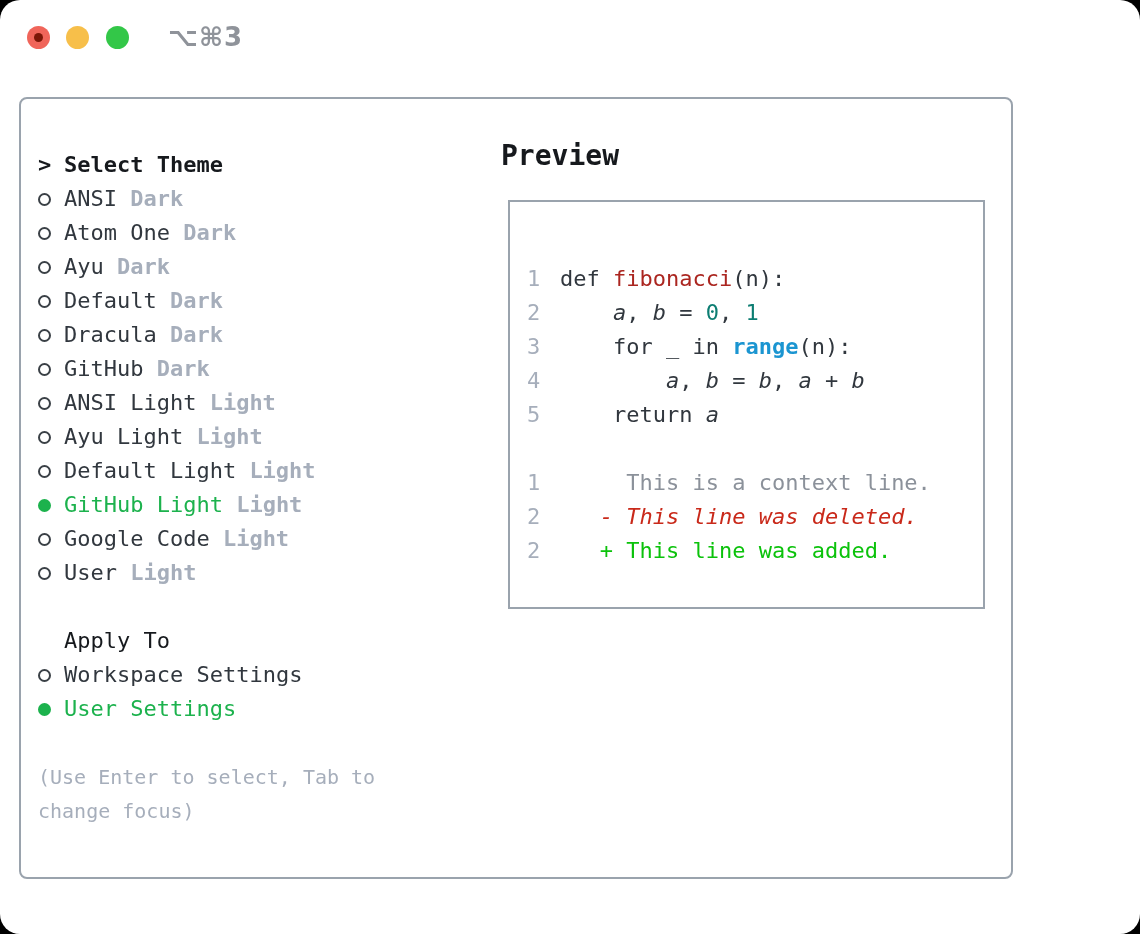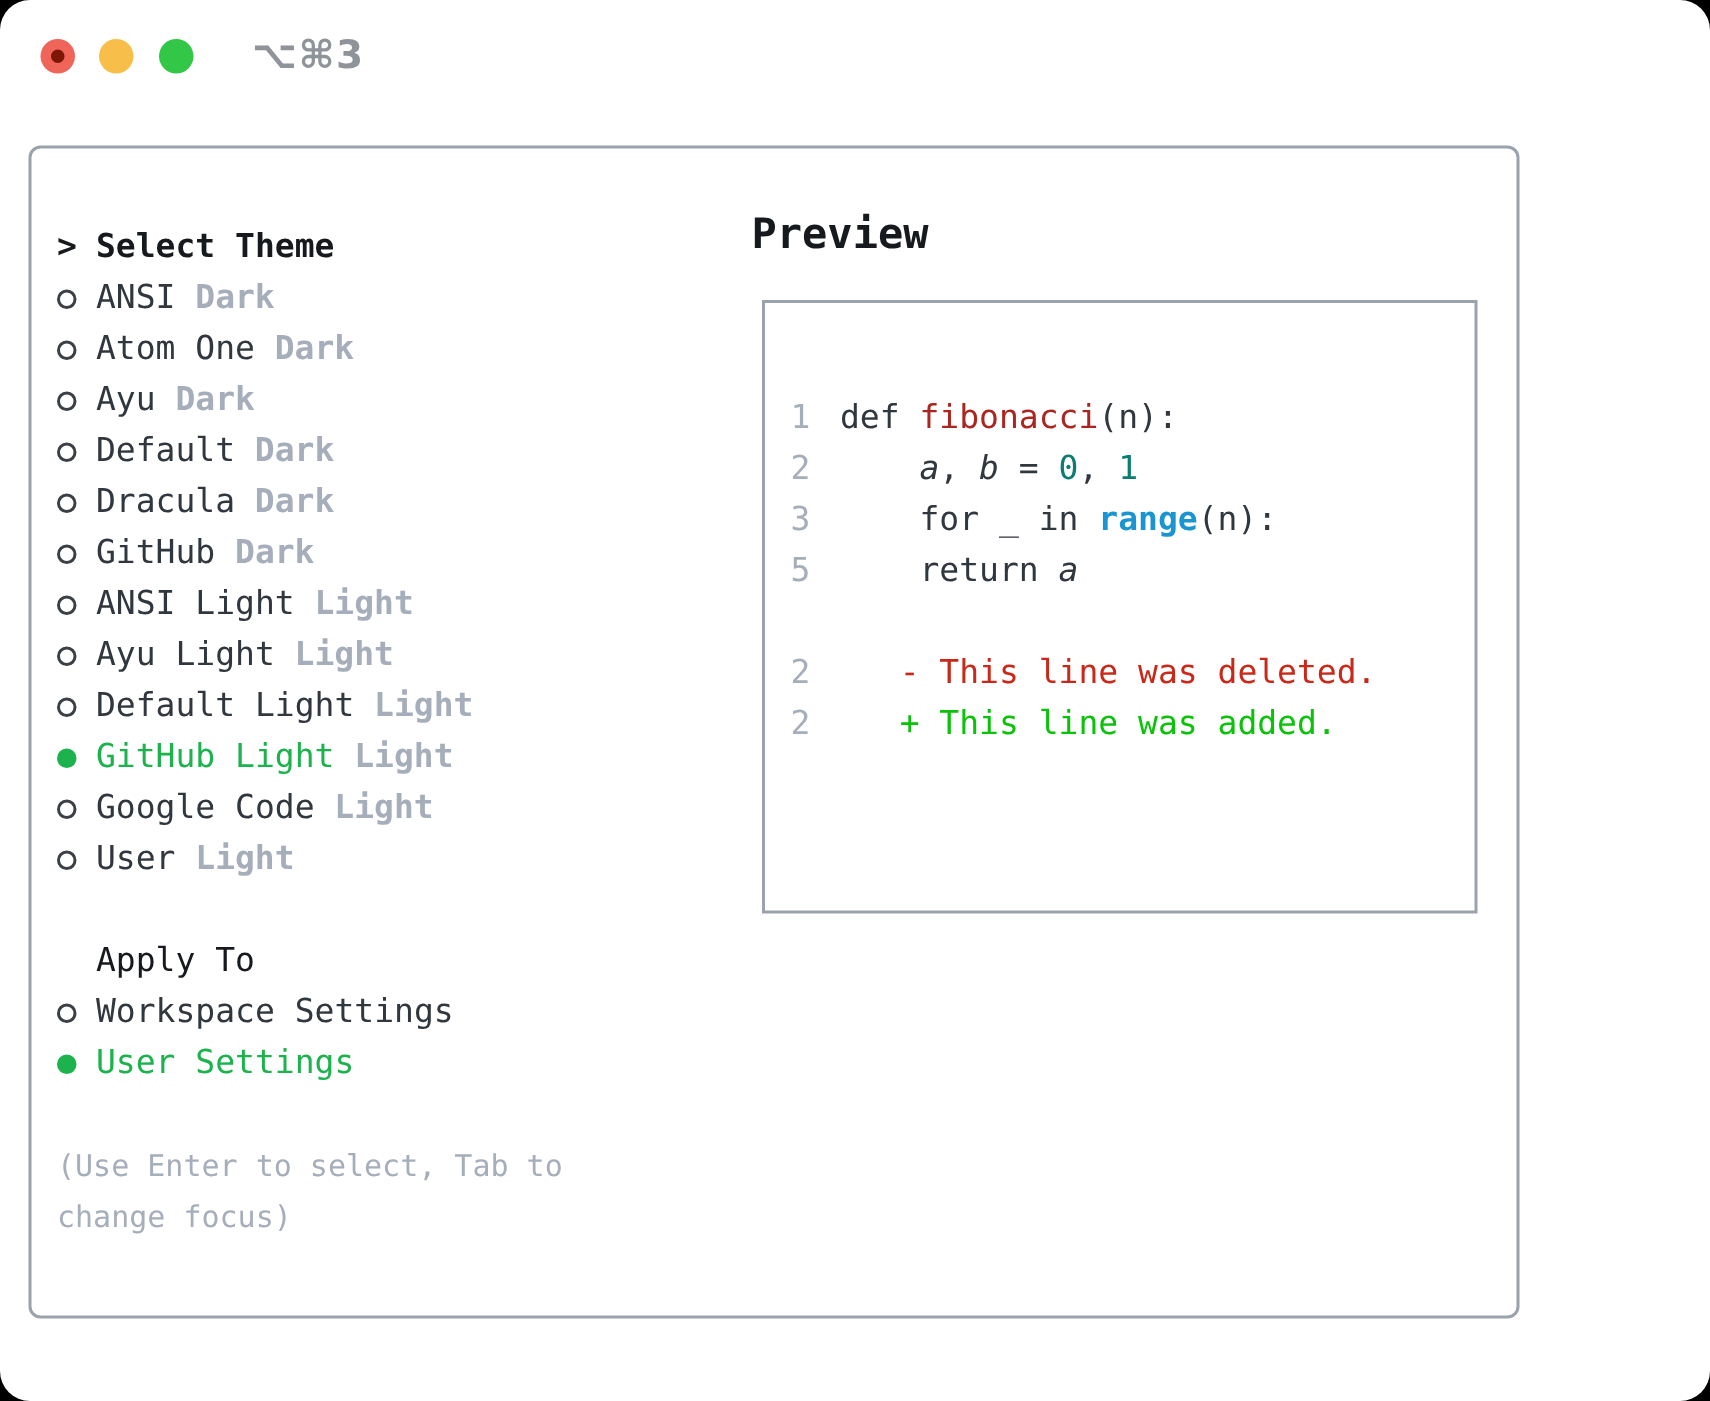--- a/index.html
+++ b/index.html
@@ -44,21 +44,21 @@
   .preview-box { position:absolute; left:487px; top:101px; width:477px; height:409px;
                  border:2px solid var(--border,#9aa3ad); background:#fff; overflow:hidden; }
   .code { padding:60px 0 0 17px; }
   .cl { height:34px; line-height:34px; font-size:22px; white-space:pre; }
   .ln { display:inline-block; width:33px; color:var(--muted,#a6aebb); }
   .tok-code { color:var(--text,#33383f); }
   .tok-func { color:var(--func_red,#ab2620); }
   .tok-num  { color:var(--number_teal,#0c7d72); }
   .tok-call { color:var(--call_blue,#1b95d1);font-weight:bold; }
   .tok-ctx  { color:var(--diff_ctx,#8b919a); }
-  .tok-del  { color:var(--diff_del,#c9291a); }
+  .tok-del  { color:var(--diff_del,#c9291a);font-style:italic; }
   .tok-add  { color:var(--diff_add,#0bc20b); }
   .it { font-style:italic; }
 </style>
 </head>
 <body>
 
 <div class="window">
 
   <div class="titlebar">
     <span class="light red"></span>
@@ -105,21 +105,23 @@
       <div class="hint">(Use Enter to select, Tab to change focus)</div>
     </div>
 
     <div class="preview-label">Preview</div>
 
     <div class="preview-box">
       <div class="code" id="code">
           <div class="cl"><span class="ln">1</span><span class="tok-code">def </span><span class="tok-func">fibonacci</span><span class="tok-code">(n):</span></div>
           <div class="cl"><span class="ln">2</span><span class="tok-code">    </span><span class="tok-code it">a</span><span class="tok-code">, </span><span class="tok-code it">b</span><span class="tok-code"> = </span><span class="tok-num">0</span><span class="tok-code">, </span><span class="tok-num">1</span></div>
           <div class="cl"><span class="ln">3</span><span class="tok-code">    for _ in </span><span class="tok-call">range</span><span class="tok-code">(n):</span></div>
+          <div class="cl"><span class="ln">4</span><span class="tok-code">        </span><span class="tok-code it">a</span><span class="tok-code">, </span><span class="tok-code it">b</span><span class="tok-code"> = </span><span class="tok-code it">b</span><span class="tok-code">, </span><span class="tok-code it">a</span><span class="tok-code"> + </span><span class="tok-code it">b</span></div>
           <div class="cl"><span class="ln">5</span><span class="tok-code">    return </span><span class="tok-code it">a</span></div>
           <div class="cl"><span class="ln"></span></div>
+          <div class="cl"><span class="ln">1</span><span class="tok-ctx">     This is a context line.</span></div>
           <div class="cl"><span class="ln">2</span><span class="tok-code">   </span><span class="tok-del">- This line was deleted.</span></div>
           <div class="cl"><span class="ln">2</span><span class="tok-code">   </span><span class="tok-add">+ This line was added.</span></div>
         </div>
     </div>
 
   </div>
 </div>
 
 </body></html>

